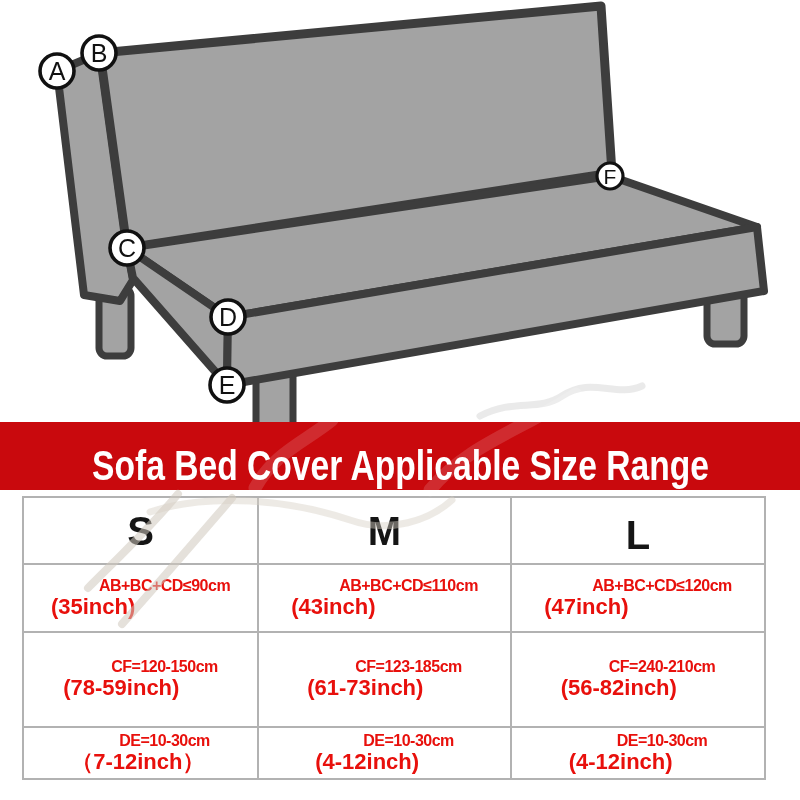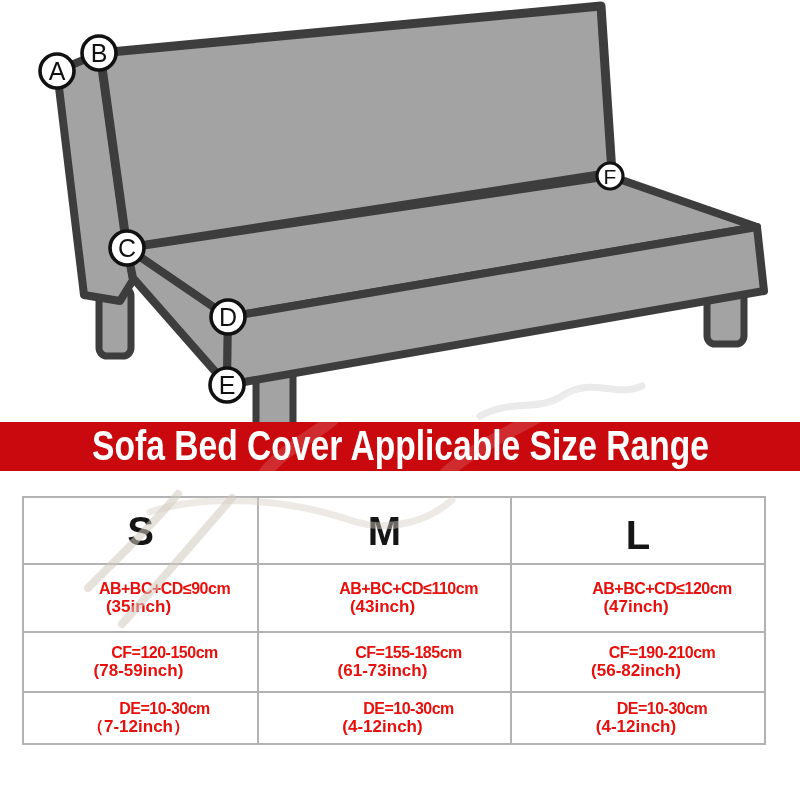--- a/index.html
+++ b/index.html
@@ -4,44 +4,44 @@
 <style>
   html,body{margin:0;padding:0;background:#ffffff;}
   .stage{
     position:relative;width:800px;height:800px;overflow:hidden;background:#fff;
     font-family:"Liberation Sans",sans-serif;
   }
   
   .sofa-svg{position:absolute;left:0;top:0;width:800px;height:425px;}
   
   .banner{
-    position:absolute;left:0;top:422px;width:800px;height:49px;
+    position:absolute;left:0;top:422px;width:800px;height:68px;
     background:var(--banner-bg,#c9090d);
-    display:flex;align-items:flex-start;justify-content:center;z-index:2;
+    display:flex;align-items:flex-end;justify-content:center;z-index:2;
   }
   .banner-text{
     color:var(--banner-fg,#ffffff);font-size:42px;font-weight:700;white-space:nowrap;
     display:inline-block;transform:scaleX(0.80);letter-spacing:0px;
   }
   
   .size-table{
     position:absolute;left:22px;top:496px;width:736px;border-collapse:collapse;
     table-layout:fixed;z-index:1;background:#fff;
   }
   .size-table td{
     border:2px solid var(--grid,#b2b2b2);vertical-align:middle;text-align:center;
     padding:0;overflow:hidden;
   }
   .col-s{width:233px;} .col-m{width:251px;} .col-l{width:252px;}
-  .hrow{height:67px;} .r-ab{height:68px;} .r-cf{height:60px;} .r-de{height:52px;}
+  .hrow{height:67px;} .r-ab{height:68px;} .r-cf{height:95px;} .r-de{height:52px;}
   .hletter{display:block;font-size:40px;font-weight:700;color:#151515;line-height:1;}
   .hletter.off{margin-top:9px;}
   .cellwrap{width:max-content;margin:0 auto;color:var(--cell-red,#e8100c);font-weight:700;}
   .cell-main{font-size:16px;line-height:1.12;letter-spacing:-0.5px;white-space:nowrap;margin-left:48px;}
-  .cell-sub{font-size:17px;line-height:1.1;text-align:center;padding-right:4px;white-space:nowrap;}
+  .cell-sub{font-size:22px;line-height:1.1;text-align:left;padding-right:4px;white-space:nowrap;}
   
   .watermark{position:absolute;left:0;top:0;width:800px;height:800px;z-index:3;pointer-events:none;}
 </style>
 </head>
 <body>
 
 <div class="stage">
 
   <svg class="sofa-svg" viewBox="0 0 800 425">
     <g stroke="#3d3d3d" stroke-width="8" stroke-linejoin="round" stroke-linecap="round" fill="#a3a3a3">
@@ -128,27 +128,27 @@
       </tr>
       <tr class="r-cf">
         <td>
           <div class="cellwrap">
             <div class="cell-main">CF=120-150cm</div>
             <div class="cell-sub">(78-59inch)</div>
           </div>
         </td>
         <td>
           <div class="cellwrap">
-            <div class="cell-main">CF=155-185cm</div>
+            <div class="cell-main">CF=123-185cm</div>
             <div class="cell-sub">(61-73inch)</div>
           </div>
         </td>
         <td>
           <div class="cellwrap">
-            <div class="cell-main">CF=190-210cm</div>
+            <div class="cell-main">CF=240-210cm</div>
             <div class="cell-sub">(56-82inch)</div>
           </div>
         </td>
       </tr>
       <tr class="r-de">
         <td>
           <div class="cellwrap">
             <div class="cell-main">DE=10-30cm</div>
             <div class="cell-sub">（7-12inch）</div>
           </div>

